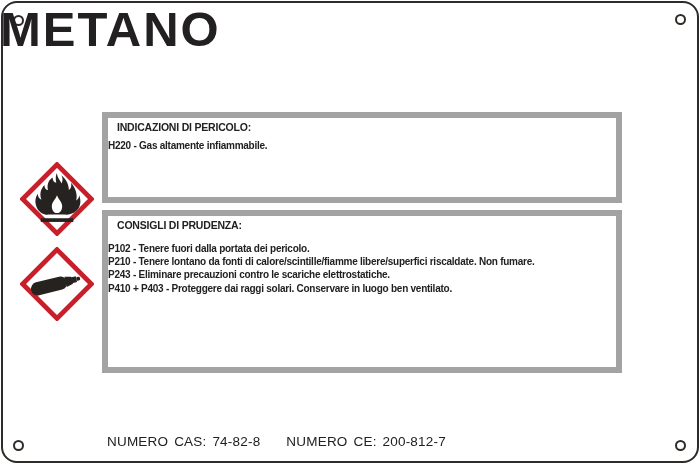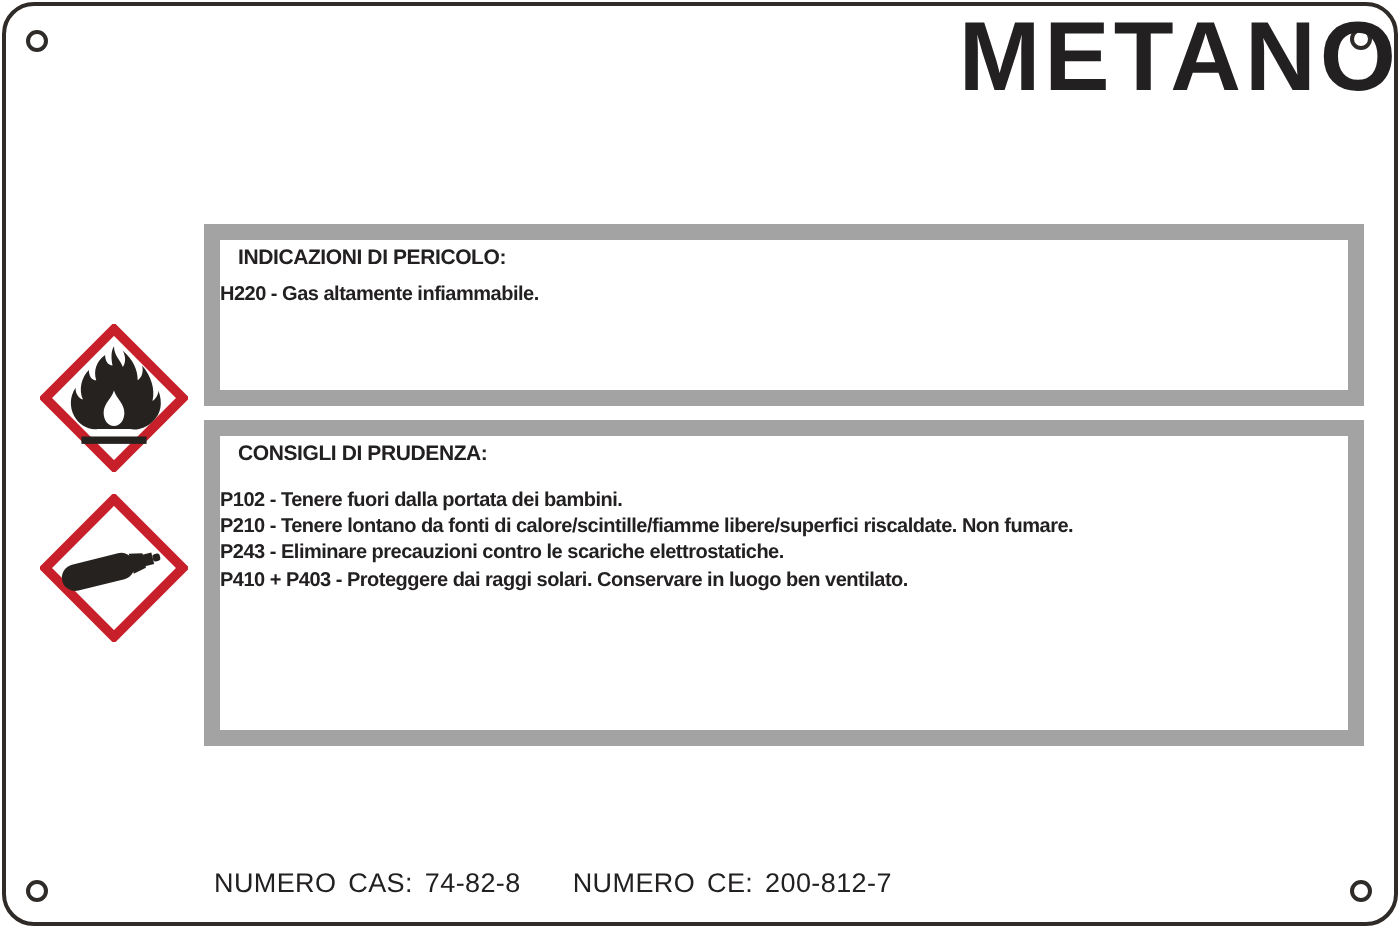--- a/index.html
+++ b/index.html
@@ -17,32 +17,32 @@
     position:absolute;width:7px;height:7px;background:#fff;
     border:2px solid #2e2b28;border-radius:50%;
   }
   .hole.tl{left:13px;top:15px}
   .hole.tr{left:675px;top:14px}
   .hole.bl{left:13px;top:440px}
   .hole.br{left:675px;top:440px}
 
   .title{
     position:absolute;top:2px;left:0;right:0;margin:0;
-    text-align:right;font-size:49px;line-height:54px;
+    text-align:left;font-size:49px;line-height:54px;
     font-weight:bold;letter-spacing:2px;color:#232021;
   }
 
   .picto{position:absolute;left:20px;width:74px;height:74px}
   .picto svg{width:100%;height:100%;display:block}
   .picto.flame{top:162px}
   .picto.cylinder{top:247px}
 
   .box{
-    position:absolute;left:102px;width:580px;box-sizing:border-box;
-    border:8px solid #a3a3a3;background:#fff;
+    position:absolute;left:102px;width:520px;box-sizing:border-box;
+    border:6px solid #a3a3a3;background:#fff;
     padding:3px 6px 0 9px;overflow:hidden;
   }
   .box.hazard{top:112px;height:91px}
   .box.precaution{top:210px;height:163px}
   .box-heading{
     margin:0 0 6px 0;font-size:10.5px;font-weight:bold;
     letter-spacing:-0.2px;line-height:13px;
   }
   .box.hazard .box-heading{margin-bottom:5px}
   .box.precaution .box-heading{margin-bottom:10px}
@@ -102,21 +102,21 @@
   </svg>
 </div>
 
 <div class="box hazard">
   <p class="box-heading">INDICAZIONI DI PERICOLO:</p>
   <div class="stmt">H220 - Gas altamente infiammabile.</div>
 </div>
 
 <div class="box precaution">
   <p class="box-heading">CONSIGLI DI PRUDENZA:</p>
-  <div class="stmt">P102 - Tenere fuori dalla portata dei bambini.</div>
+  <div class="stmt">P102 - Tenere fuori dalla portata dei pericolo.</div>
   <div class="stmt">P210 - Tenere lontano da fonti di calore/scintille/fiamme libere/superfici riscaldate. Non fumare.</div>
   <div class="stmt">P243 - Eliminare precauzioni contro le scariche elettrostatiche.</div>
   <div class="stmt">P410 + P403 - Proteggere dai raggi solari. Conservare in luogo ben ventilato.</div>
 </div>
 
 <div class="footer">
   <span>NUMERO CAS: 74-82-8</span>
   <span>NUMERO CE: 200-812-7</span>
 </div>
 

